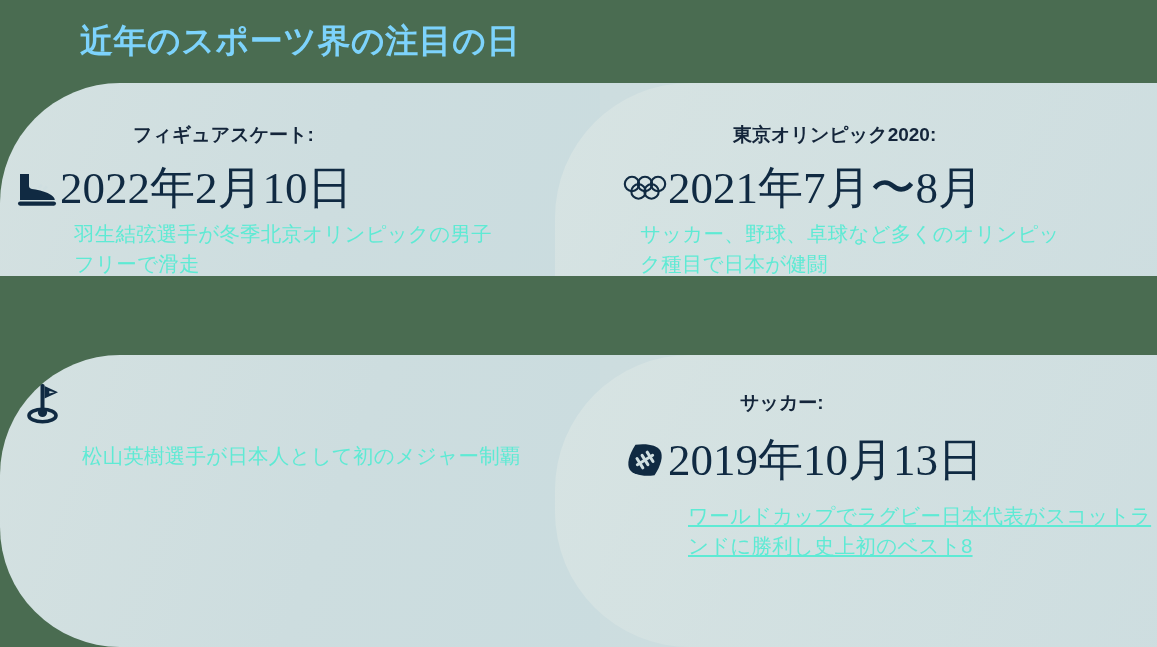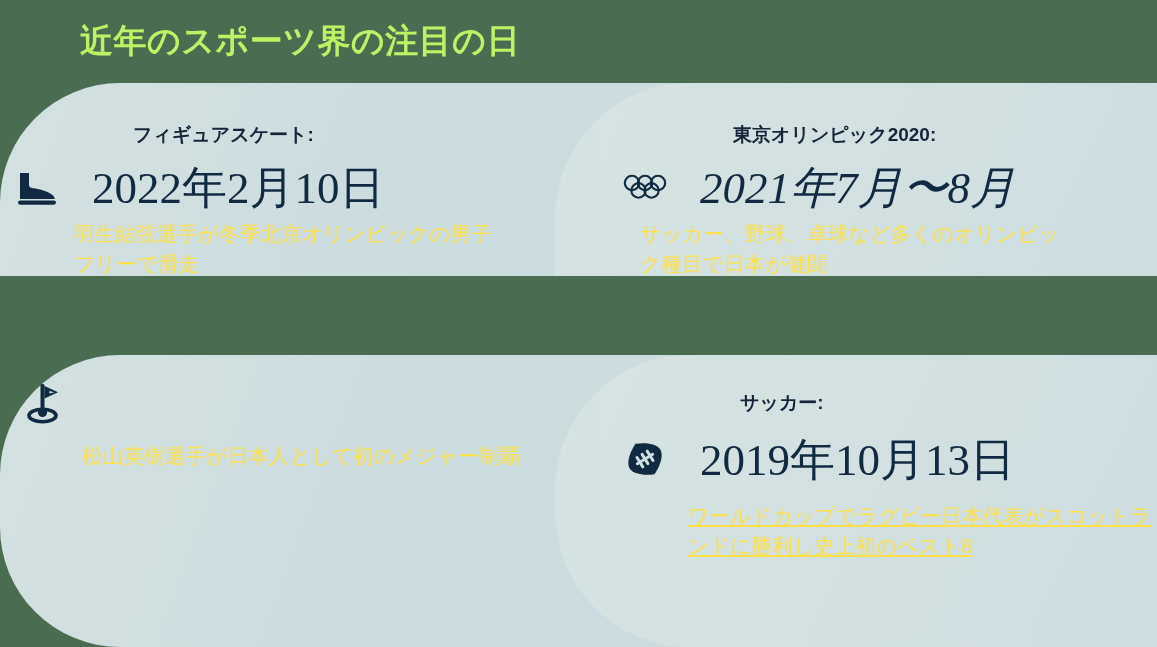--- a/index.html
+++ b/index.html
@@ -20,21 +20,21 @@
     position:absolute;
     left:0; top:0;
     width:1157px; height:83px;
     display:flex; align-items:center;
   }
   .title-text {
     margin-left:80px;
     font-family:"Liberation Serif", serif;
     font-size:33px;
     font-weight:700;
-    color:#bef264;
+    color:#7dd3fc;
     letter-spacing:0.5px;
     line-height:1;
   }
 
   
   .row {
     position:absolute;
     left:0;
     width:1157px;
     display:flex;
@@ -90,55 +90,55 @@
   }
   .kicker {
     font-size:19px;
     font-weight:700;
     color:#14253a;
     line-height:1;
     white-space:nowrap;
   }
   .date-line {
     display:flex;
-    align-items:flex-start;
-    gap:32px;
+    align-items:center;
+    gap:0;
   }
   .icon {
     width:46px; height:46px;
     flex:0 0 46px;
     display:flex; align-items:center; justify-content:center;
     color:#102a42;
   }
   .icon svg { display:block; }
   .date {
     font-family:"Liberation Serif", serif;
     font-size:45px;
     font-weight:400;
     color:#102a42;
     line-height:1.08;
     white-space:nowrap;
     letter-spacing:0px;
   }
   .desc {
     font-size:20.5px;
     font-weight:400;
-    color:#fde047;
+    color:#5eead4;
     line-height:1.48;
     letter-spacing:0.2px;
   }
 
   
   .row-top .card-a .kicker { margin:42px 0 0 133px; }
   .row-top .card-a .date-line { margin:20px 0 0 14px; }
   .row-top .card-a .desc { margin:6px 0 0 74px; }
 
   
   .row-top .card-b .kicker { margin:42px 0 0 133px; }
-  .row-top .card-b .date-line { margin:20px 0 0 22px;font-style:italic; }
+  .row-top .card-b .date-line { margin:20px 0 0 22px; }
   .row-top .card-b .desc { margin:6px 0 0 86px; }
 
   
   .row-bottom .card-a .kicker { margin:38px 0 0 131px; }
   .row-bottom .card-a .date-line { margin:24px 0 0 22px; }
   .row-bottom .card-a .desc { margin:16px 0 0 82px; }
 
   
   .row-bottom .card-b .kicker { margin:38px 0 0 140px; }
   .row-bottom .card-b .date-line { margin:24px 0 0 22px; }

